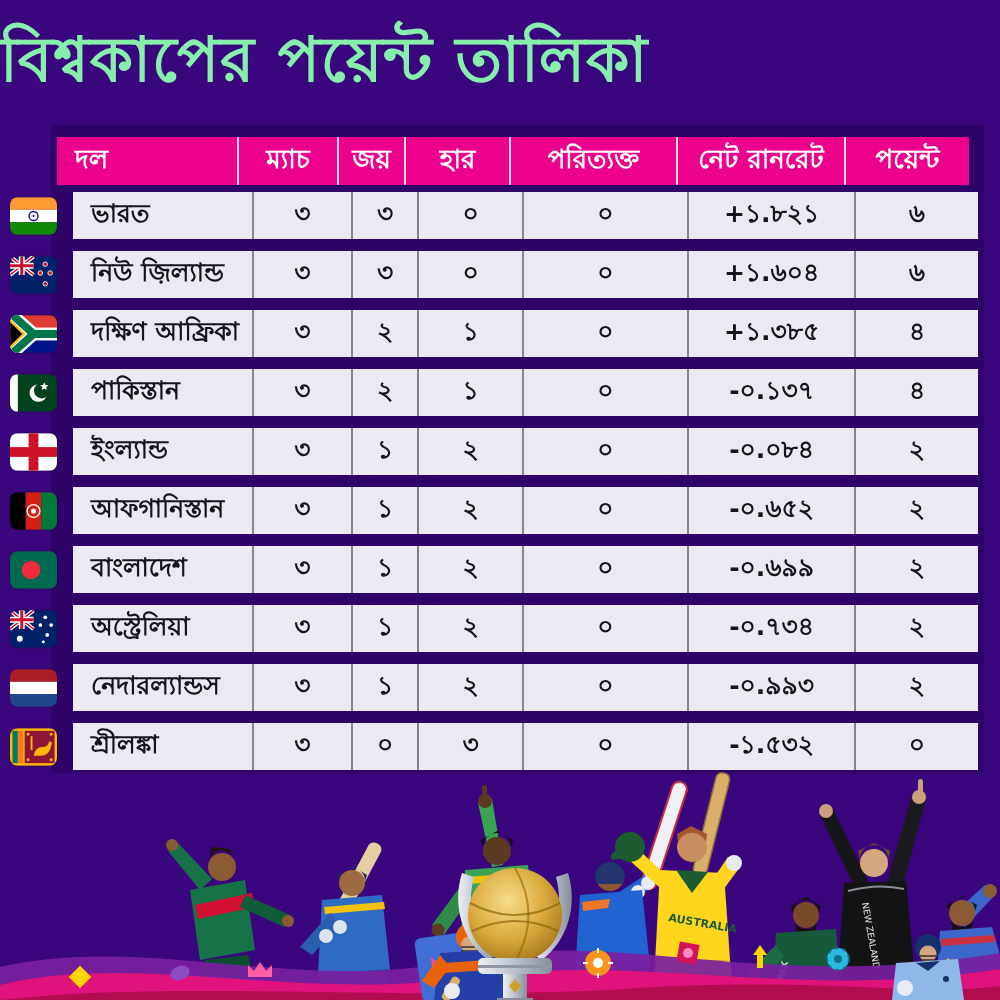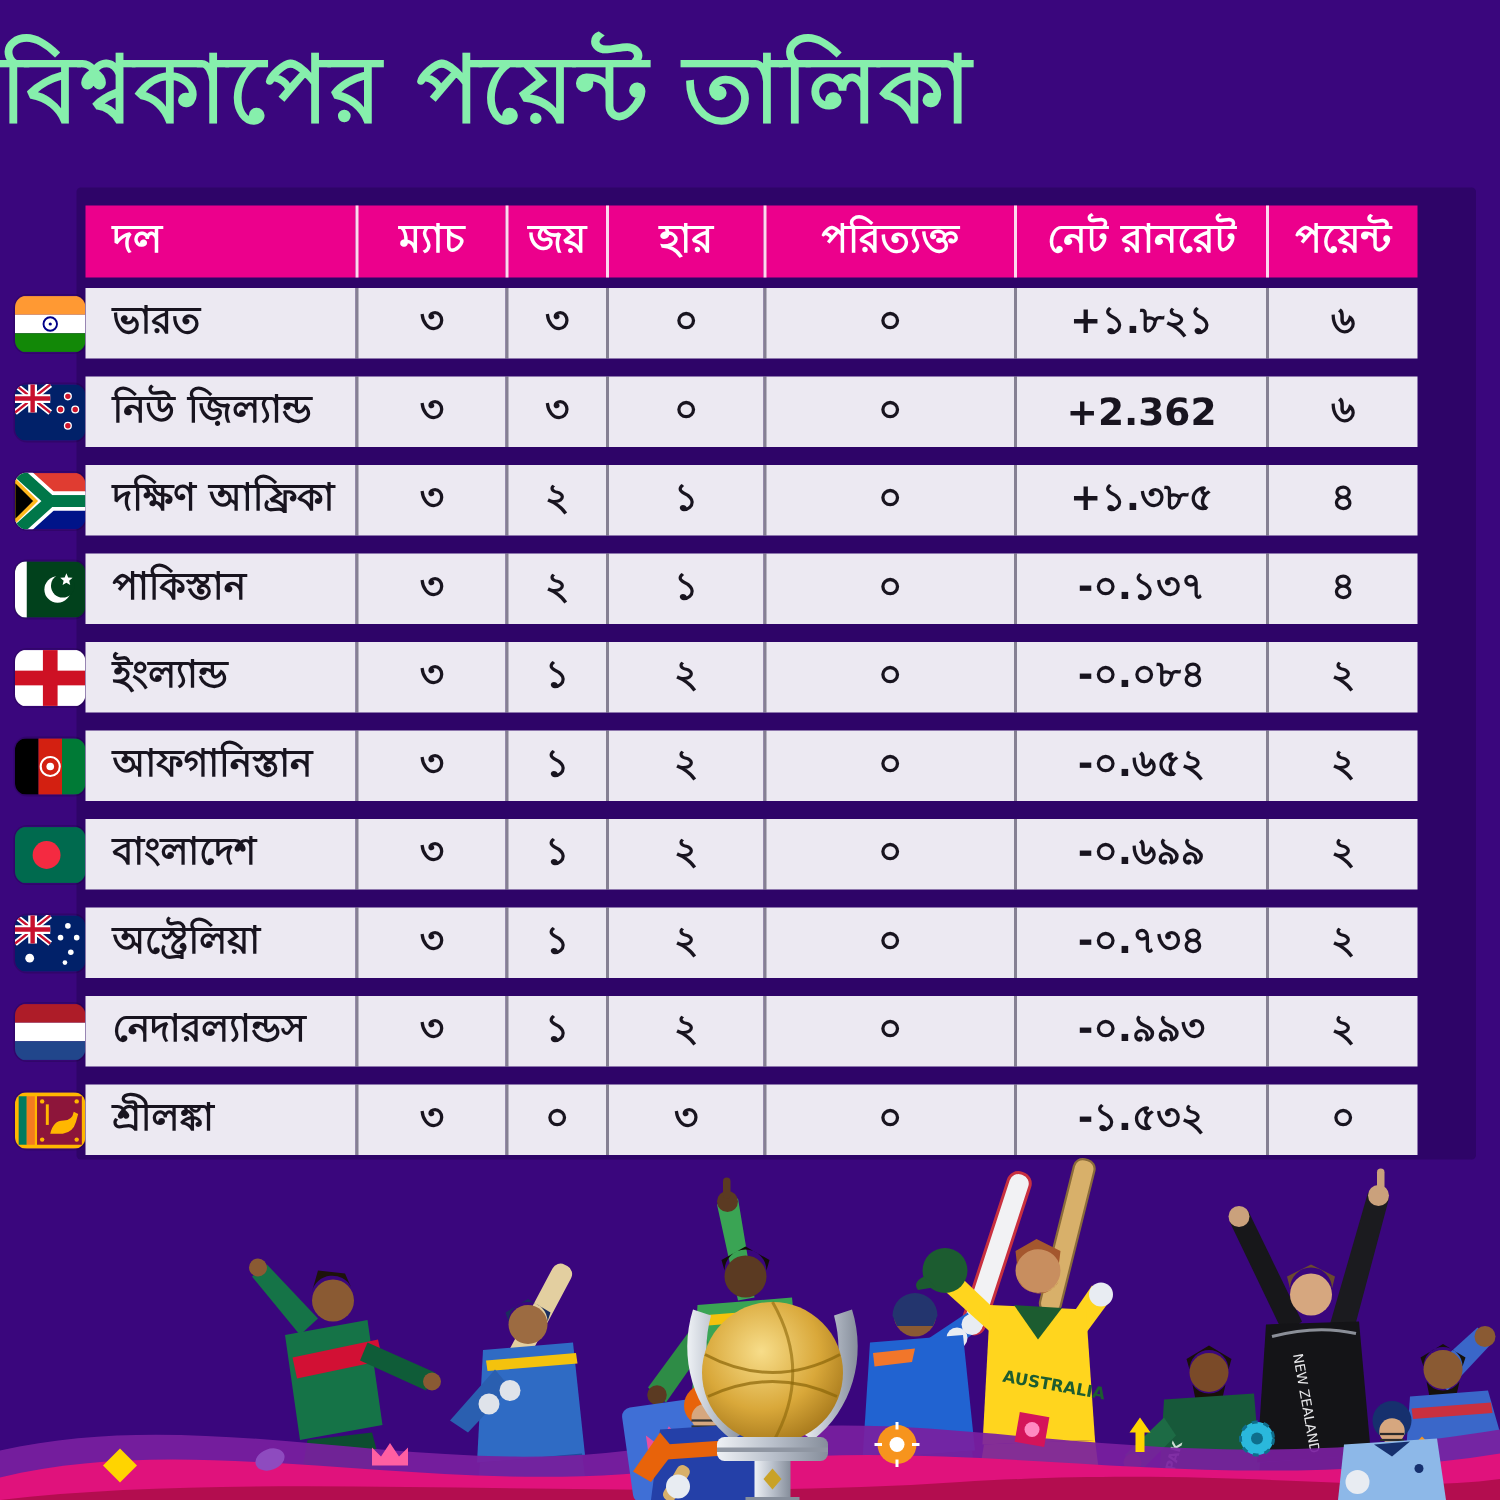--- a/index.html
+++ b/index.html
@@ -12,23 +12,23 @@
   .table-area{position:absolute;left:10px;top:137px;width:968px;}
   .thead{display:flex;margin-left:47px;height:48px;margin-bottom:7px;}
   .thead .cell{background:#EC008C;color:#ffffff;font-weight:700;font-size:26px;
                display:flex;align-items:center;justify-content:center;
                border-left:2px solid rgba(255,255,255,.85);box-sizing:border-box;}
   .thead .cell.c0{border-left:none;justify-content:flex-start;padding-left:18px;text-align:right;}
   .trow{display:flex;height:47px;margin-bottom:12px;position:relative;}
   .trow .cell{background:#ECE9F2;color:#18141F;font-weight:700;font-size:25px;
               display:flex;align-items:center;justify-content:center;
               border-left:2px solid rgba(50,42,70,.55);box-sizing:border-box;}
-  .trow .cell.c0{border-left:none;justify-content:flex-start;padding-left:18px;}
+  .trow .cell.c0{border-left:none;justify-content:flex-start;padding-left:18px;margin-left:16px;}
   .c0{width:180px;} .c1{width:100px;} .c2{width:67px;} .c3{width:105px;}
-  .c4{width:167px;} .c5{width:168px;} .c6{width:101px;}
+  .c4{width:167px;} .c5{width:168px;} .c6{width:125px;}
   .flag{flex:0 0 47px;width:47px;height:38px;align-self:center;border-radius:8px;
         overflow:hidden;box-shadow:0 0 0 1px rgba(0,0,0,.15);}
   .flag svg{display:block;width:100%;height:100%;}
   .montage{position:absolute;left:0;bottom:0;width:1000px;height:245px;}
 </style>
 </head>
 <body>
 
 <div class="stage">
 
@@ -79,21 +79,21 @@
                 <circle cx="41" cy="17" r="2.3"></circle>
                 <circle cx="36" cy="28" r="2.3"></circle>
               </g>
             </svg>
           </div>
           <div class="cell c0">নিউ জ়িল্যান্ড</div>
           <div class="cell c1">৩</div>
           <div class="cell c2">৩</div>
           <div class="cell c3">০</div>
           <div class="cell c4">০</div>
-          <div class="cell c5">+2.362</div>
+          <div class="cell c5">+১.৬০৪</div>
           <div class="cell c6">৬</div>
         </div>
         <div class="trow">
           <div class="flag">
             <svg viewBox="0 0 48 38">
               <rect width="48" height="19" fill="#E03C31"></rect>
               <rect y="19" width="48" height="19" fill="#001489"></rect>
               <path d="M-6,-8 L24,19 L50,19" stroke="#fff" stroke-width="13" fill="none"></path>
               <path d="M-6,46 L24,19 L50,19" stroke="#fff" stroke-width="13" fill="none"></path>
               <path d="M-6,-8 L24,19 L50,19" stroke="#007749" stroke-width="8" fill="none"></path>

